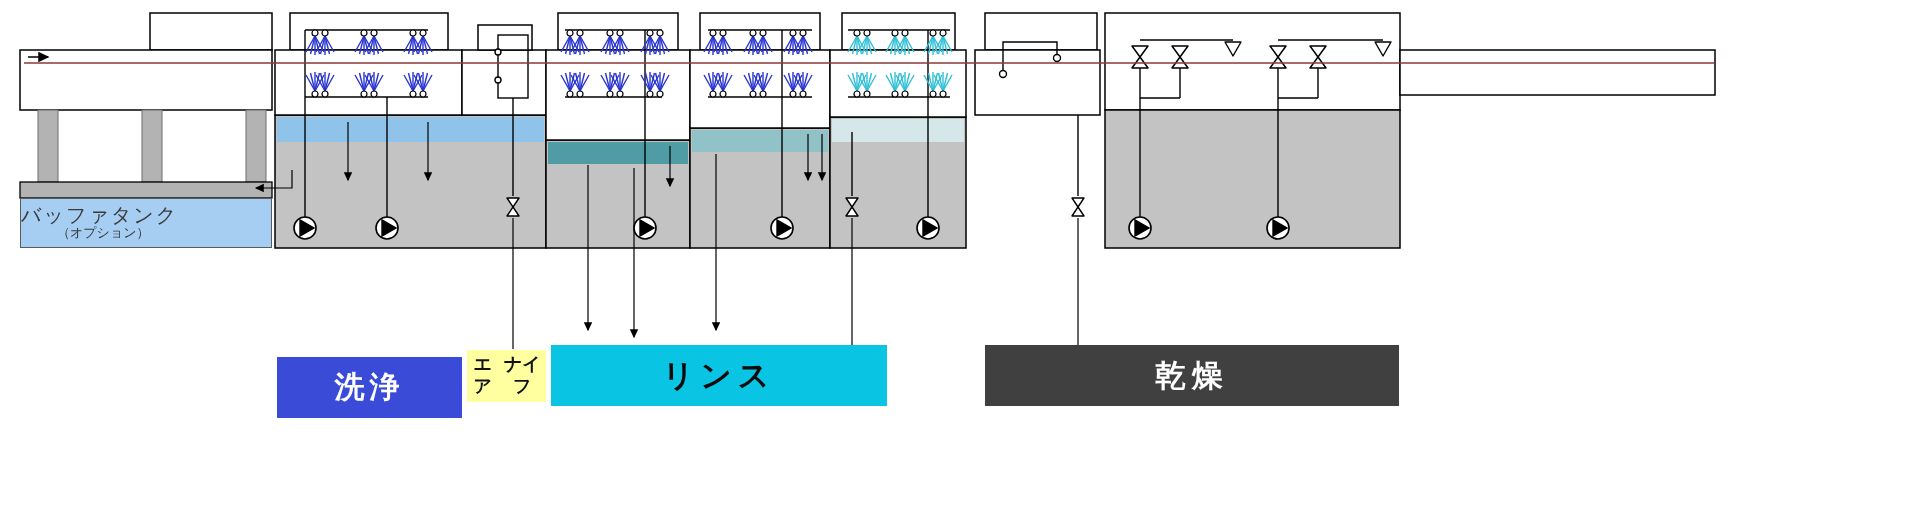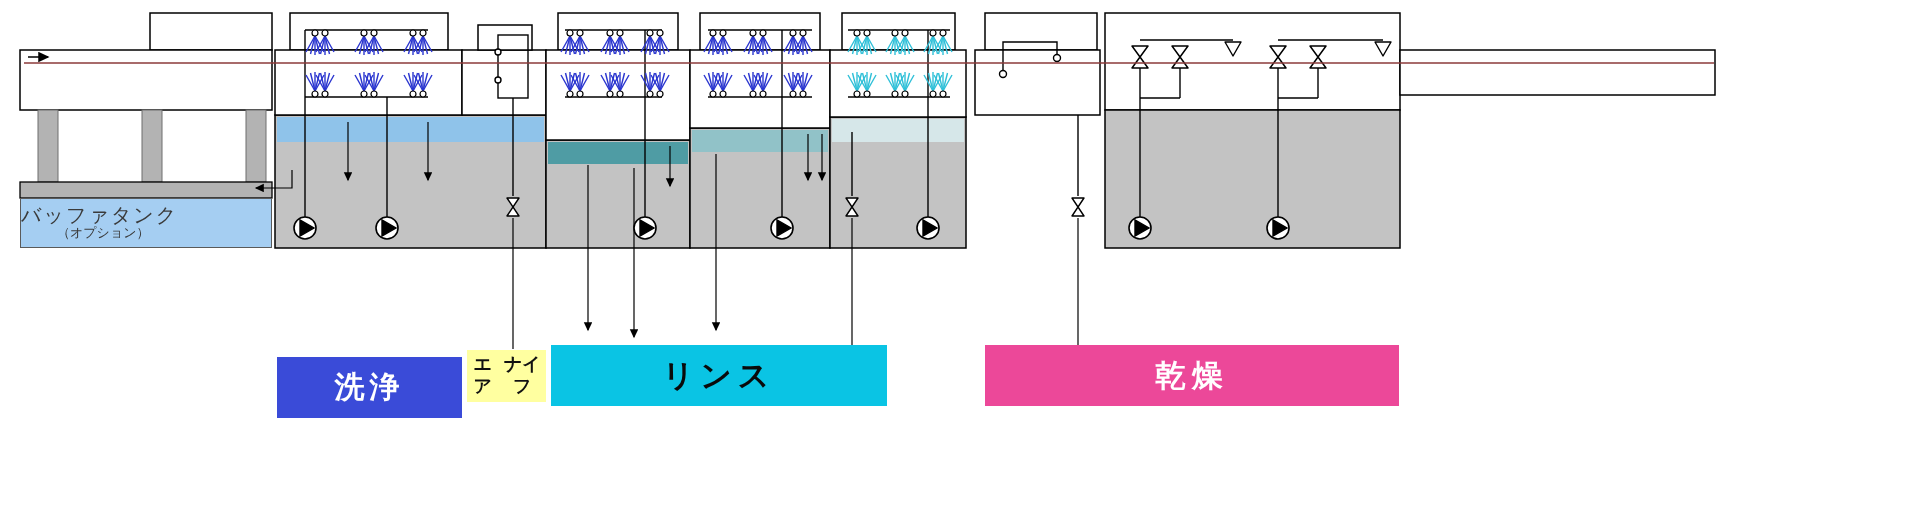--- a/index.html
+++ b/index.html
@@ -245,17 +245,17 @@
 
   <div class="zone zone-air" style="background-color: rgb(255, 255, 160); color: rgb(17, 17, 17);">
     <span>エア</span>
     <span>ナイフ</span>
   </div>
 
   <div class="zone zone-rinse" style="background-color: rgb(10, 196, 228); color: rgb(10, 10, 10);">
     <span>リンス</span>
   </div>
 
-  <div class="zone zone-dry" style="background-color: #ec4899; color: rgb(255, 255, 255);">
+  <div class="zone zone-dry" style="background-color: #404040; color: rgb(255, 255, 255);">
     <span>乾燥</span>
   </div>
 
 </div>
 
 </body></html>

